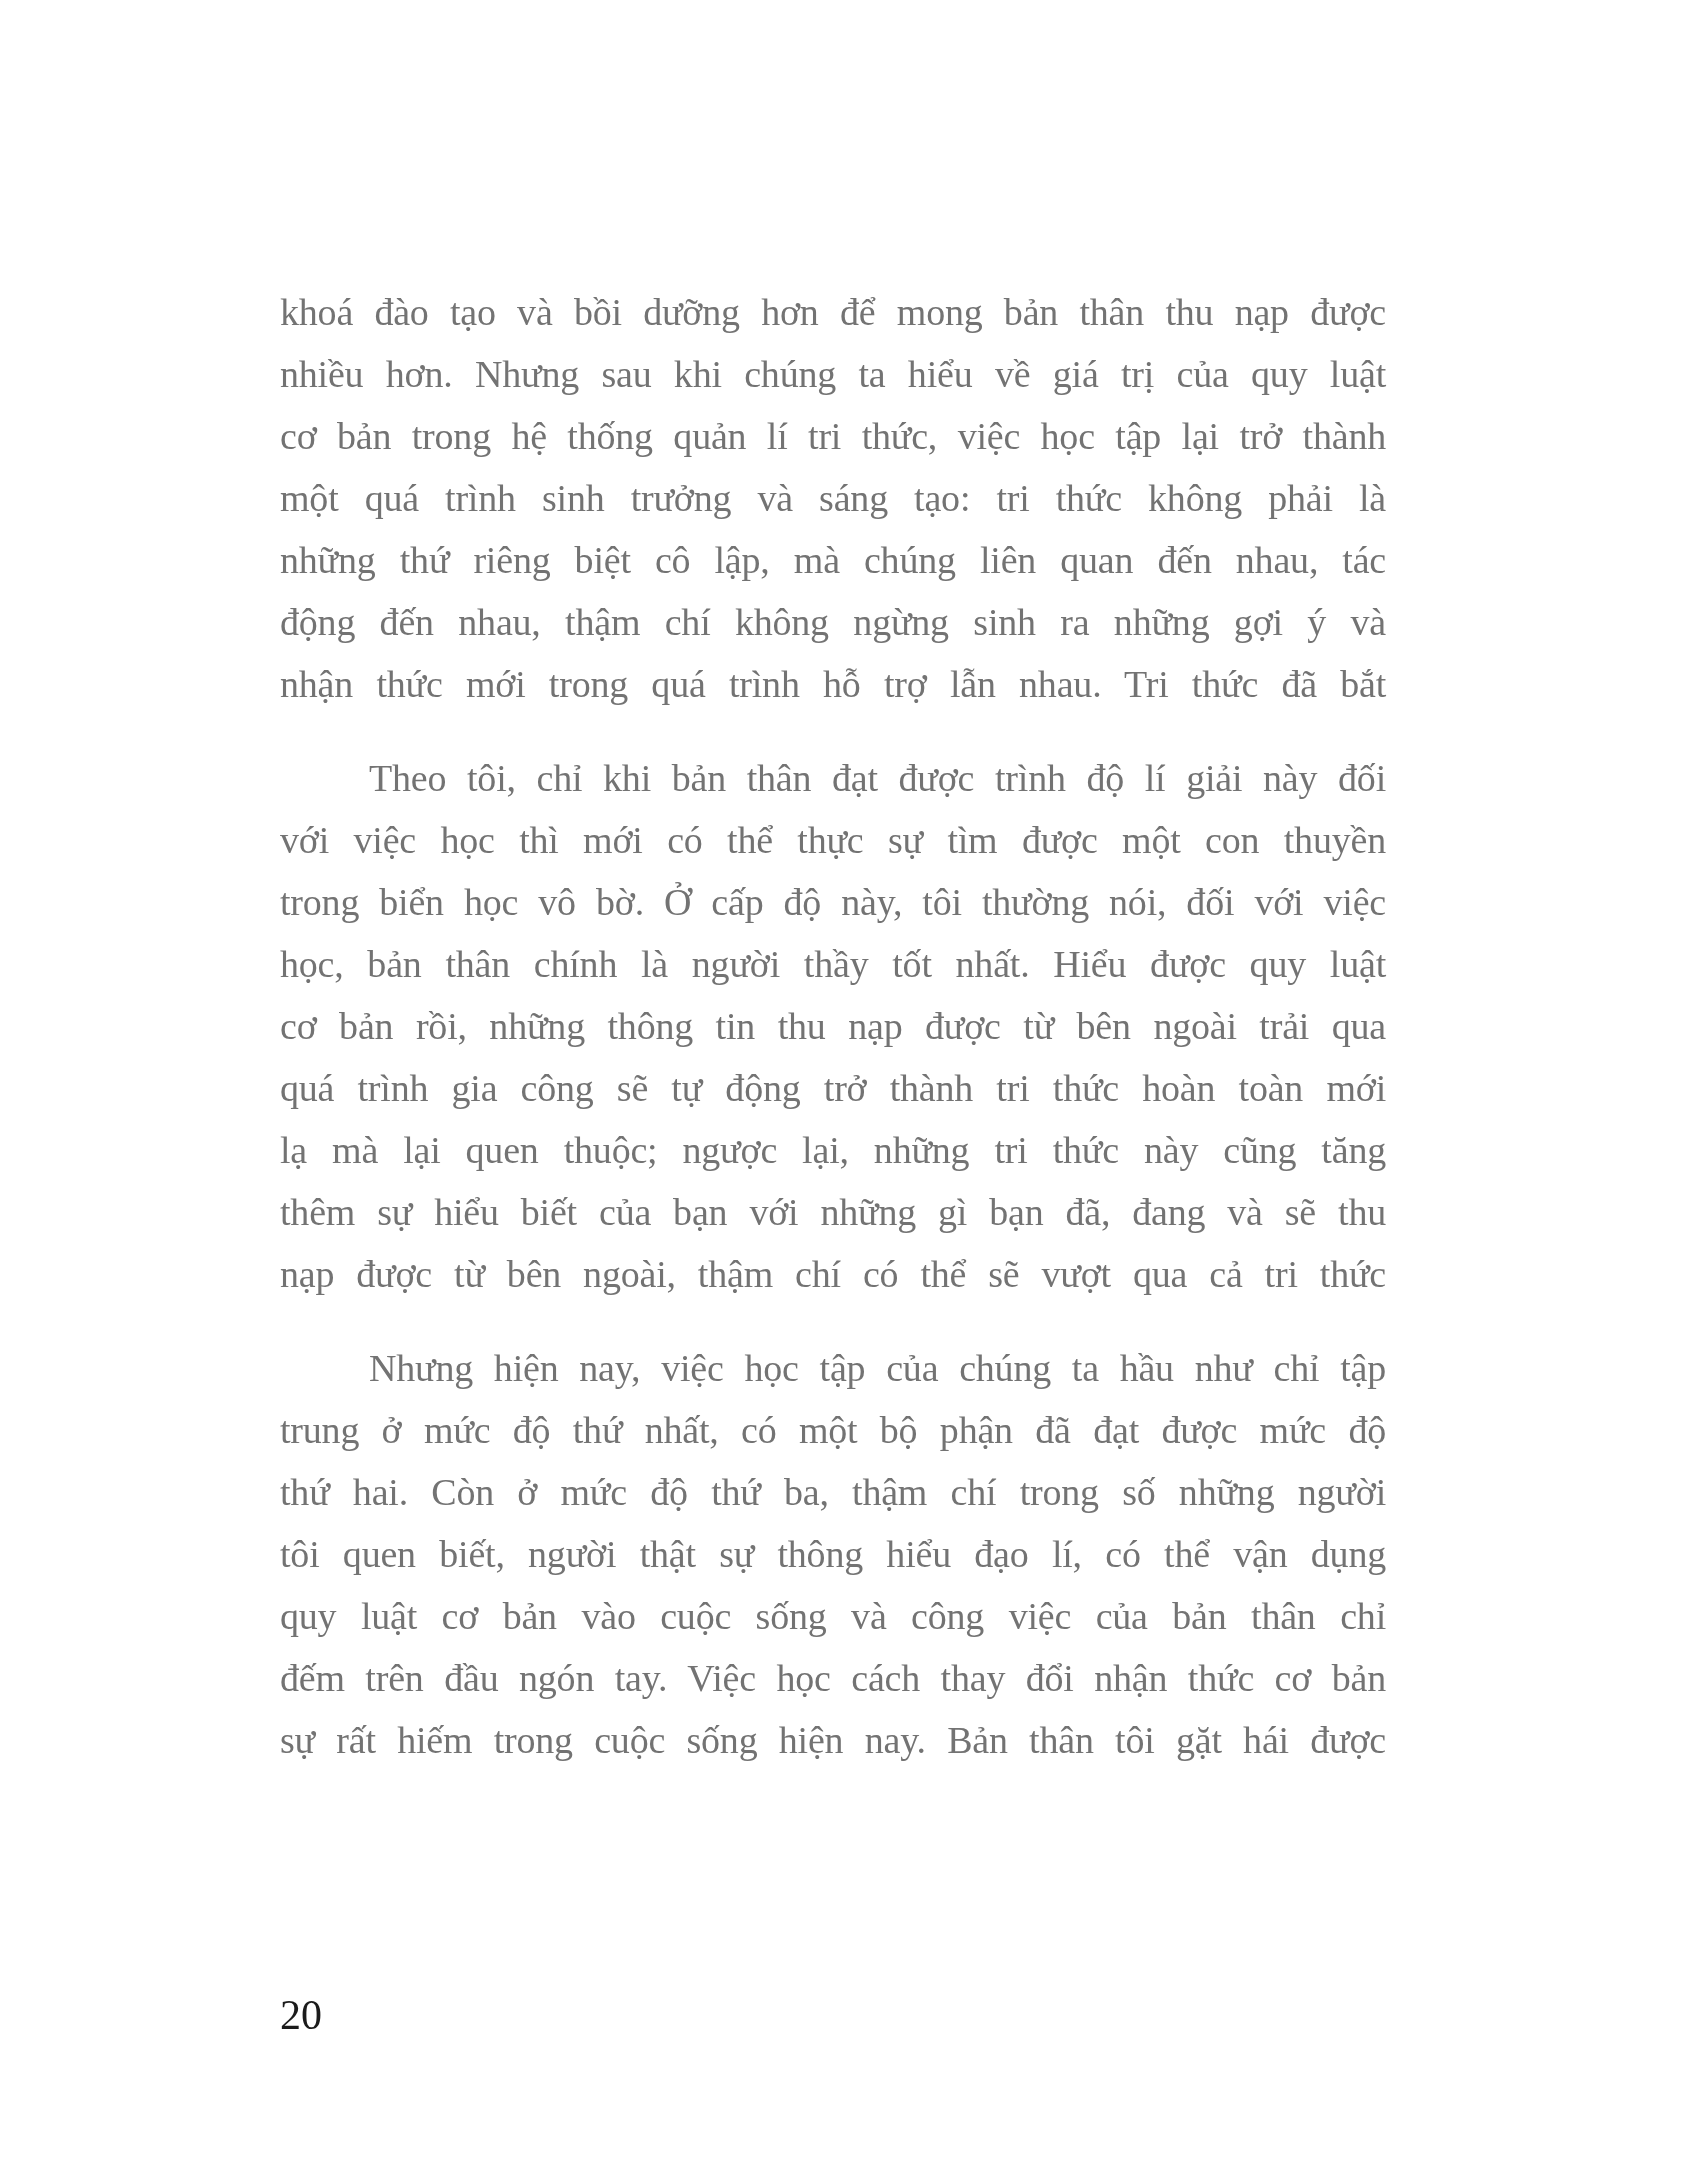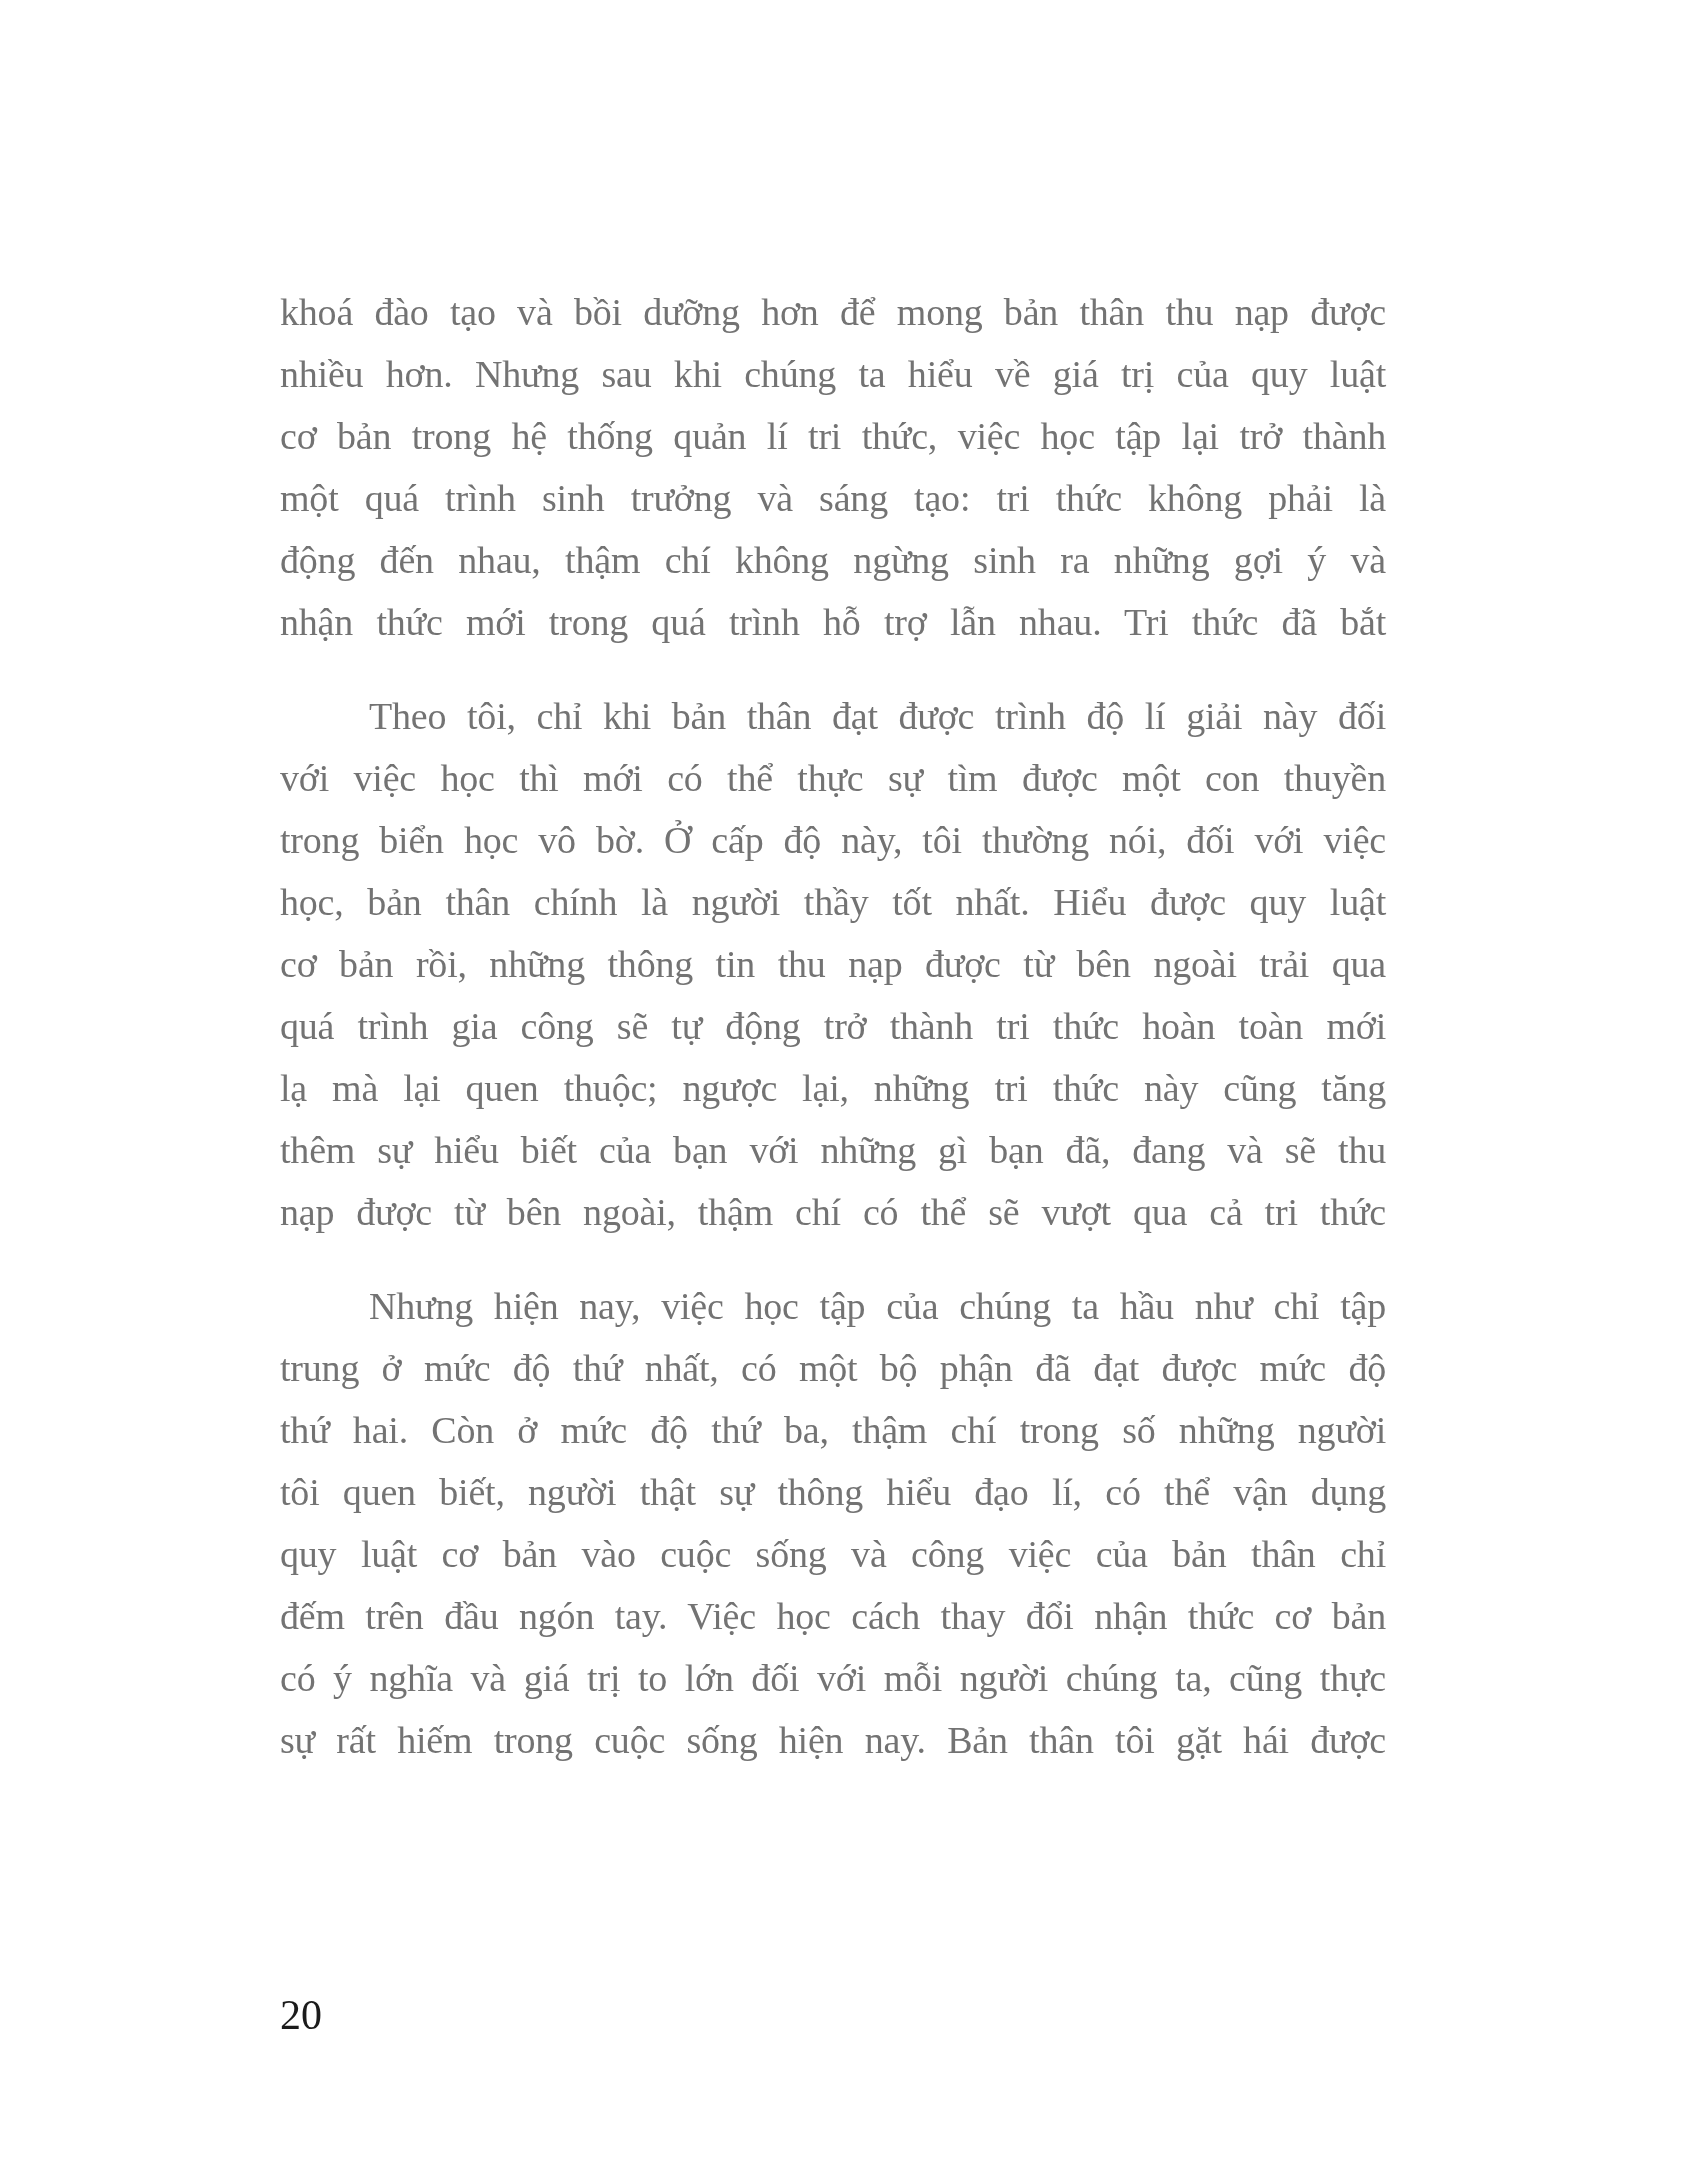--- a/index.html
+++ b/index.html
@@ -59,20 +59,21 @@
 
 <div>
 
   <main class="text-block">
 
     <section class="paragraph">
       <div class="line">khoá đào tạo và bồi dưỡng hơn để mong bản thân thu nạp được</div>
       <div class="line">nhiều hơn. Nhưng sau khi chúng ta hiểu về giá trị của quy luật</div>
       <div class="line">cơ bản trong hệ thống quản lí tri thức, việc học tập lại trở thành</div>
       <div class="line">một quá trình sinh trưởng và sáng tạo: tri thức không phải là</div>
+      <div class="line">những thứ riêng biệt cô lập, mà chúng liên quan đến nhau, tác</div>
       <div class="line">động đến nhau, thậm chí không ngừng sinh ra những gợi ý và</div>
       <div class="line">nhận thức mới trong quá trình hỗ trợ lẫn nhau. Tri thức đã bắt</div>
     </section>
 
     <section class="paragraph">
       <div class="line first-indent">Theo tôi, chỉ khi bản thân đạt được trình độ lí giải này đối</div>
       <div class="line">với việc học thì mới có thể thực sự tìm được một con thuyền</div>
       <div class="line">trong biển học vô bờ. Ở cấp độ này, tôi thường nói, đối với việc</div>
       <div class="line">học, bản thân chính là người thầy tốt nhất. Hiểu được quy luật</div>
       <div class="line">cơ bản rồi, những thông tin thu nạp được từ bên ngoài trải qua</div>
@@ -82,21 +83,20 @@
       <div class="line">nạp được từ bên ngoài, thậm chí có thể sẽ vượt qua cả tri thức</div>
     </section>
 
     <section class="paragraph">
       <div class="line first-indent">Nhưng hiện nay, việc học tập của chúng ta hầu như chỉ tập</div>
       <div class="line">trung ở mức độ thứ nhất, có một bộ phận đã đạt được mức độ</div>
       <div class="line">thứ hai. Còn ở mức độ thứ ba, thậm chí trong số những người</div>
       <div class="line">tôi quen biết, người thật sự thông hiểu đạo lí, có thể vận dụng</div>
       <div class="line">quy luật cơ bản vào cuộc sống và công việc của bản thân chỉ</div>
       <div class="line">đếm trên đầu ngón tay. Việc học cách thay đổi nhận thức cơ bản</div>
-      <div class="line">có ý nghĩa và giá trị to lớn đối với mỗi người chúng ta, cũng thực</div>
       <div class="line">sự rất hiếm trong cuộc sống hiện nay. Bản thân tôi gặt hái được</div>
     </section>
 
   </main>
 
   <div class="page-number">20</div>
 
 </div>
 
 

